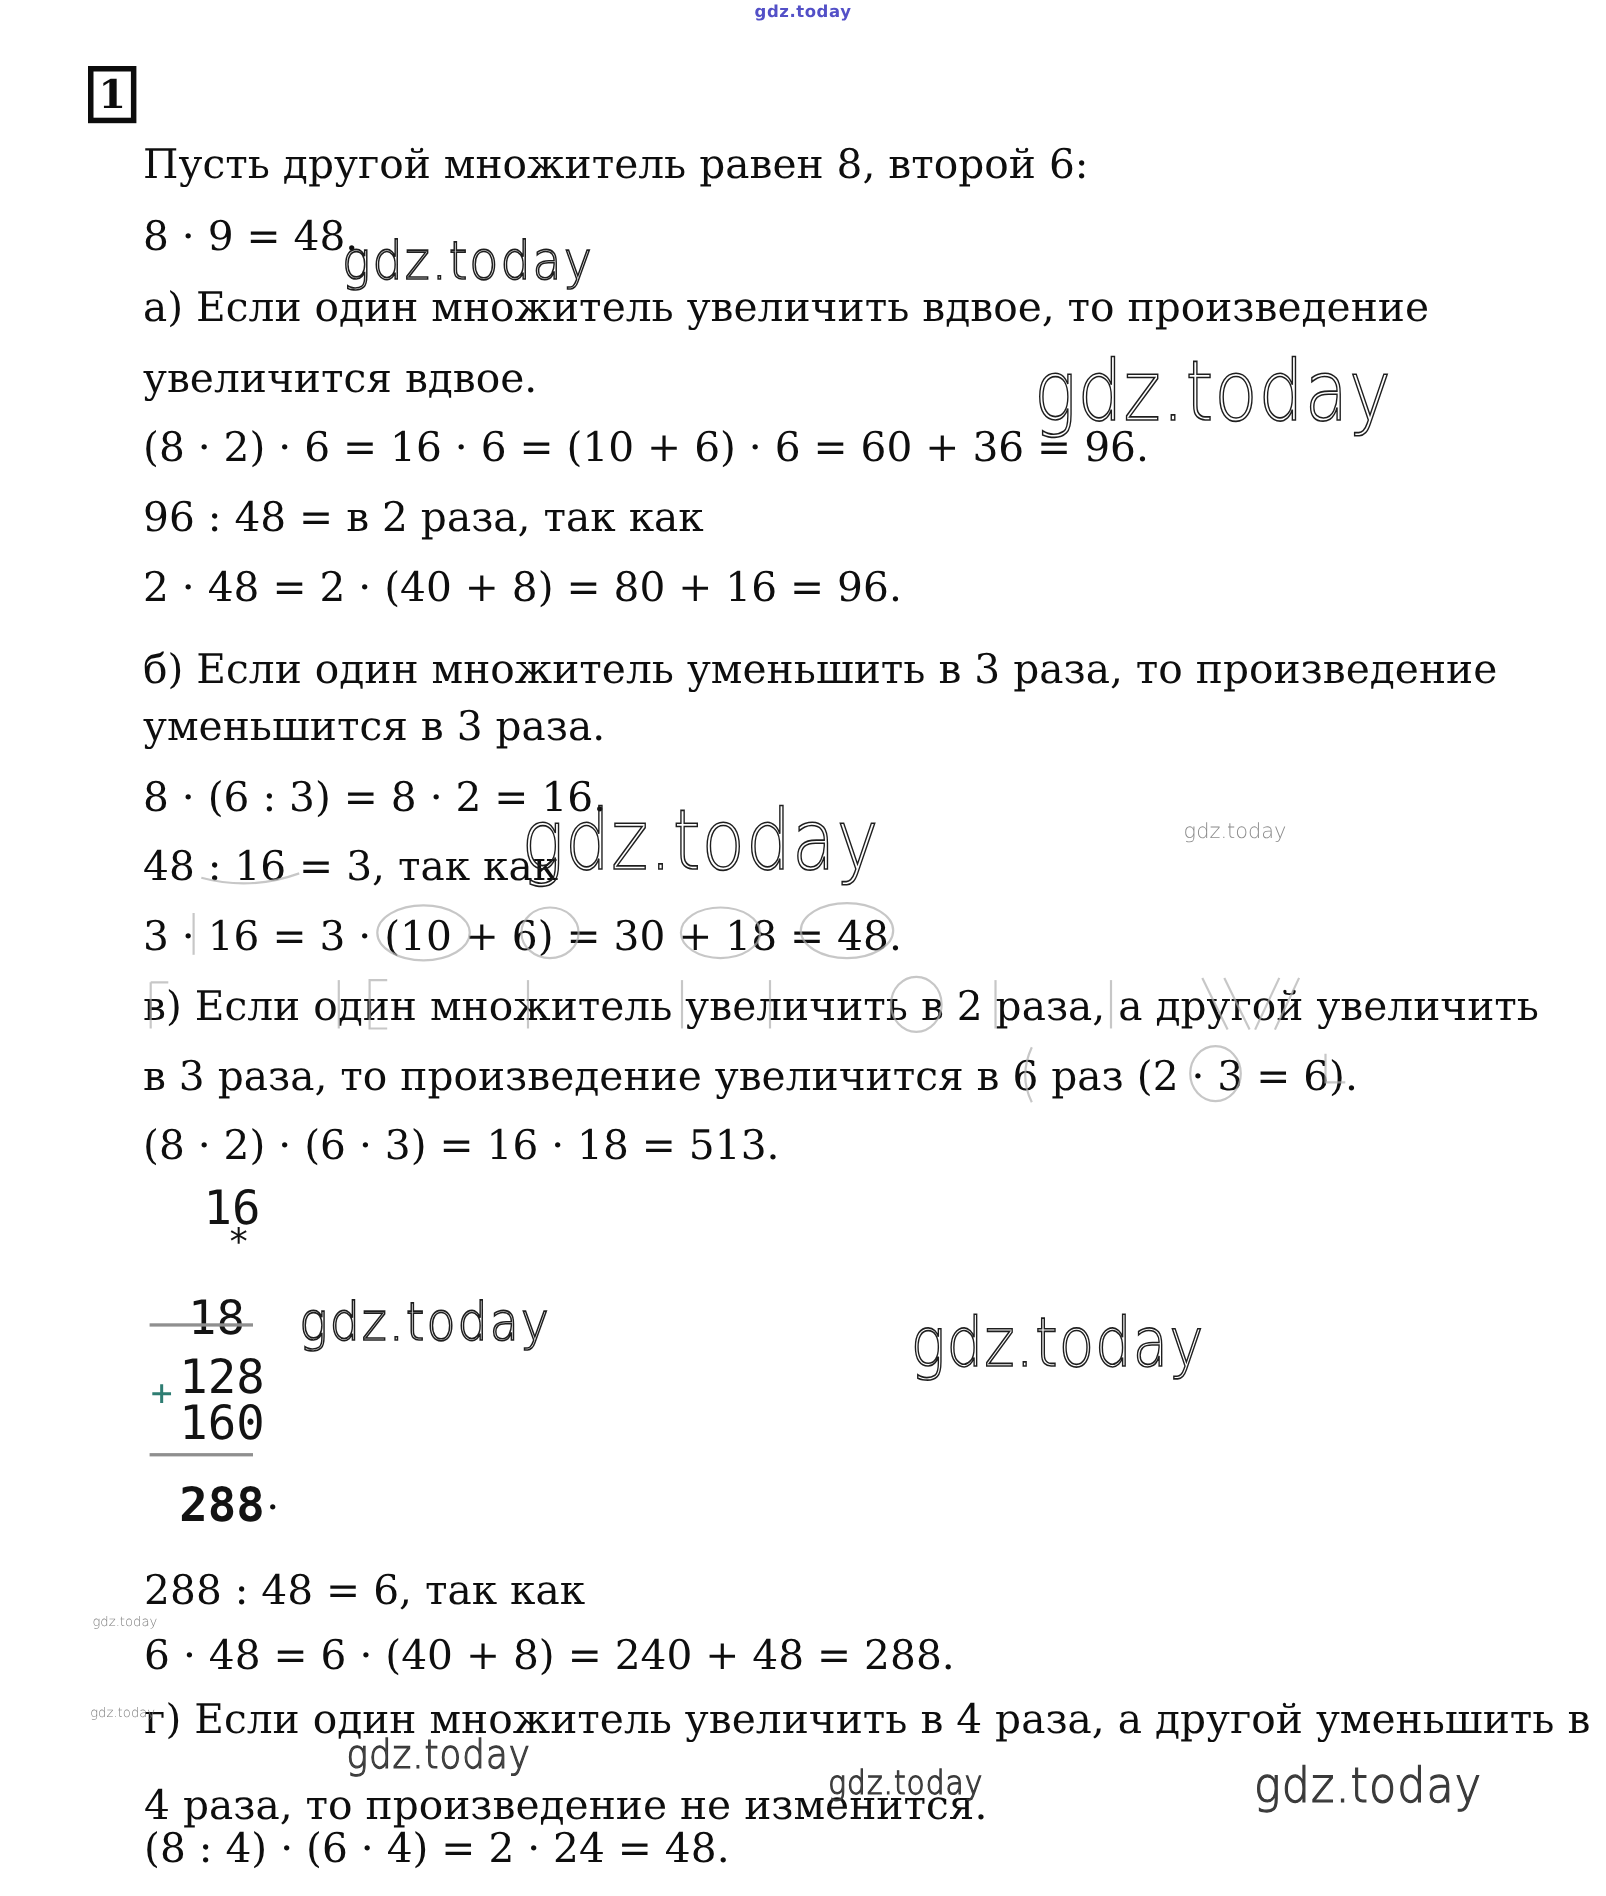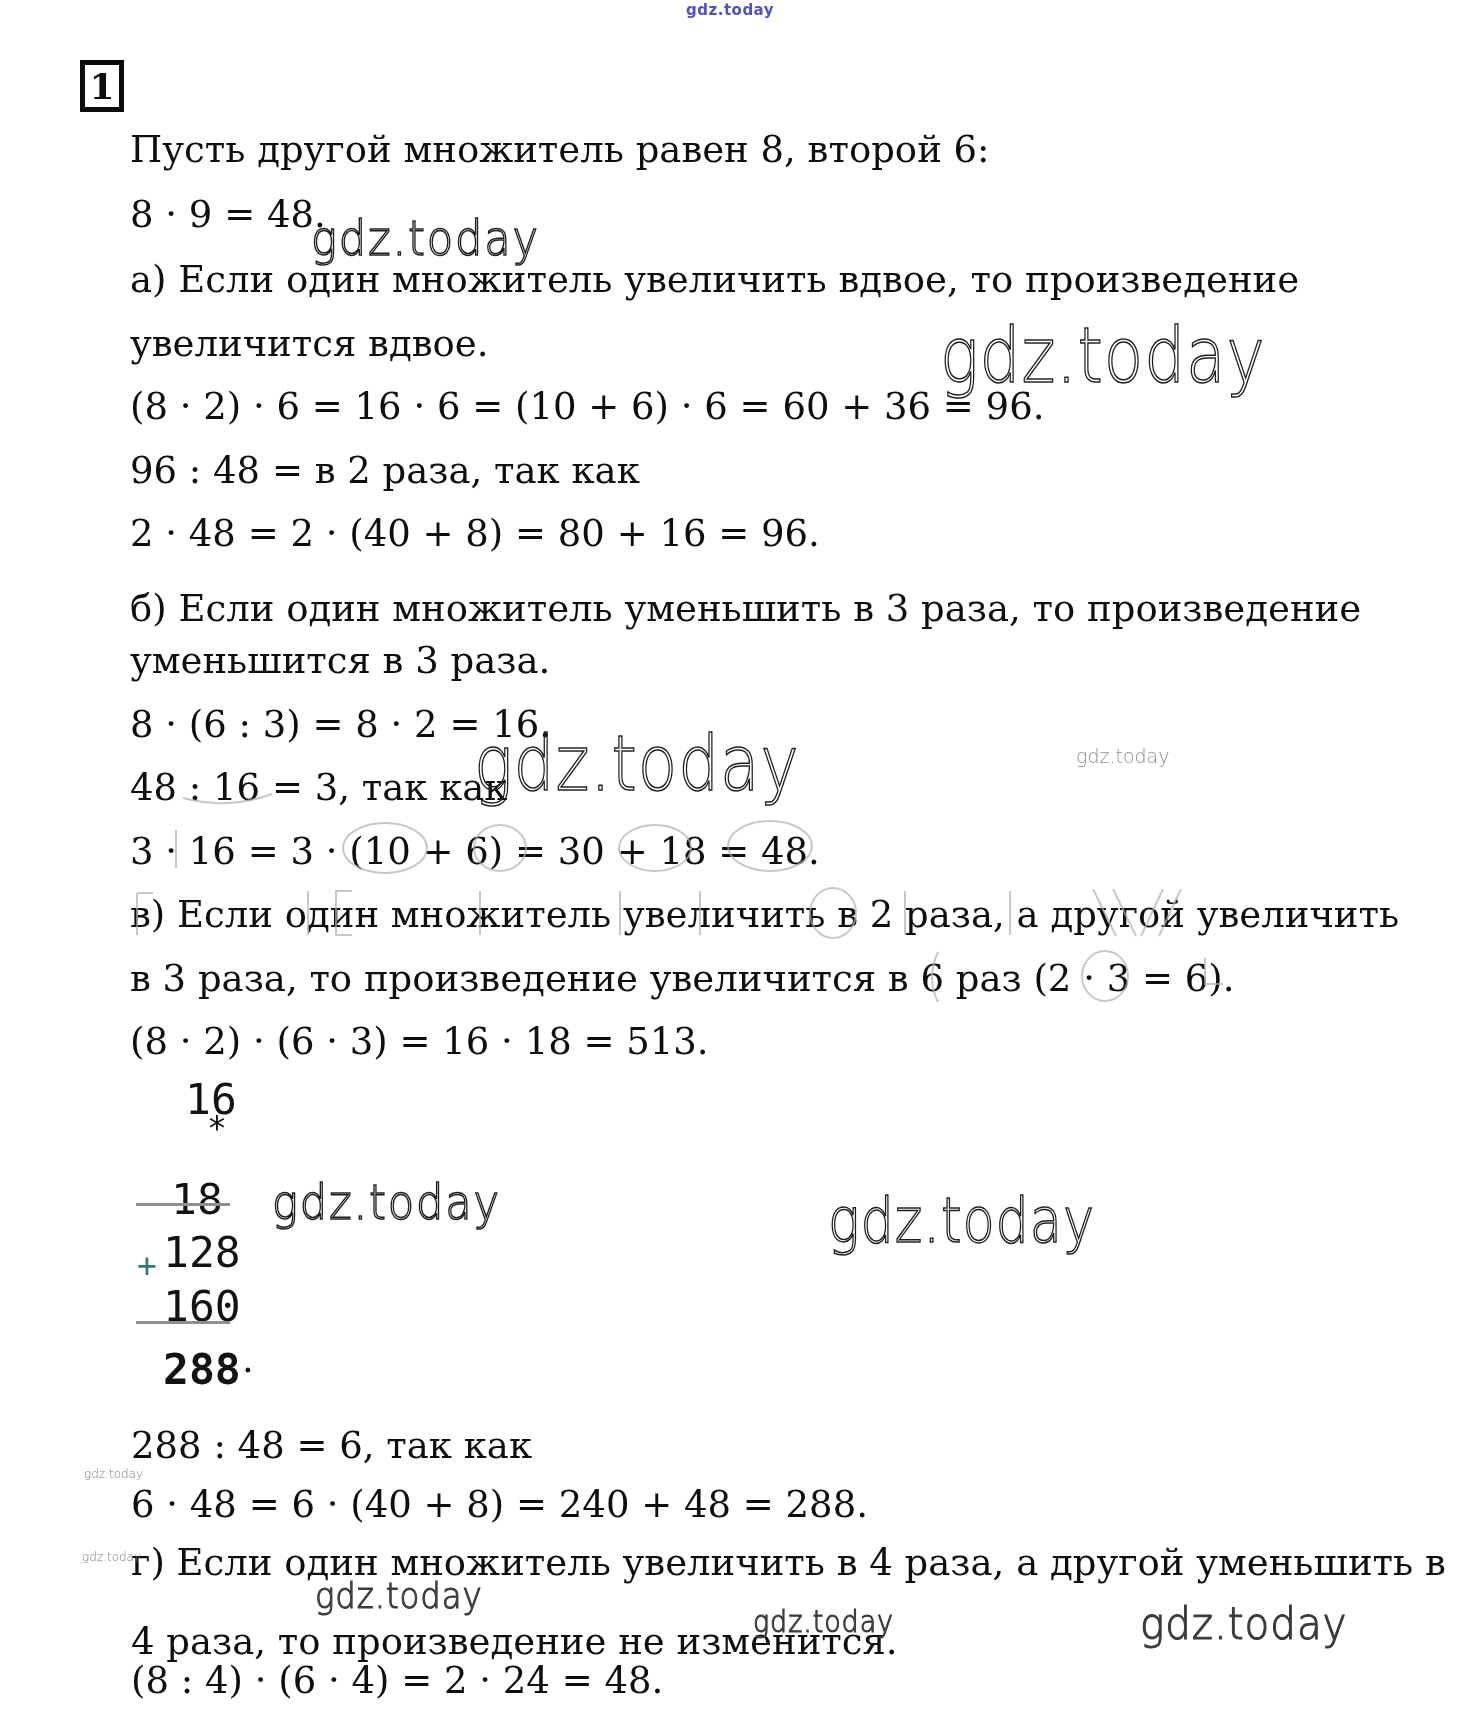--- a/index.html
+++ b/index.html
@@ -58,21 +58,21 @@
 <div class="line" style="left:131px;top:1541px;">г) Если один множитель увеличить в 4 раза, а другой уменьшить в</div>
 <div class="line" style="left:131px;top:1600px;margin-top:20px;">4 раза, то произведение не изменится.</div>
 <div class="line" style="left:131px;top:1659px;">(8 : 4) · (6 · 4) = 2 · 24 = 48.</div>
 
 <div class="mono" style="left:185px;top:1078px;">16</div>
 <div class="mono" style="left:207px;top:1112px;font-size:33px;">*</div>
 <div class="mono" style="left:171px;top:1154px;margin-top:24px;">18</div>
 <div class="mrule" style="top:1203px;"></div>
 <div class="mono" style="left:163px;top:1231px;">128</div>
 <div class="mono" style="left:137px;top:1249px;font-size:33px;color:#2e7d72;">+</div>
-<div class="mono" style="left:163px;top:1273px;margin-top:12px;">160</div>
+<div class="mono" style="left:163px;top:1273px;">160</div>
 <div class="mrule" style="top:1321px;"></div>
 <div class="mono" style="left:163px;top:1348px;font-weight:bold;">288</div>
 <div class="line" style="left:242px;top:1338px;">.</div>
 
 <div class="wm" style="left:686px;top:3px;font-size:15px;font-weight:600;color:#5350c7;letter-spacing:0.5px;">gdz.today</div>
 <div class="wm outline" style="left:311px;top:214px;font-size:48px;letter-spacing:2px;transform:scaleX(0.9);">gdz.today</div>
 <div class="wm outline" style="left:940px;top:318px;font-size:76px;letter-spacing:1px;transform:scaleX(0.85);">gdz.today</div>
 <div class="wm outline" style="left:474px;top:726px;font-size:76px;letter-spacing:1px;transform:scaleX(0.85);">gdz.today</div>
 <div class="wm" style="left:1076px;top:747px;font-size:19px;color:#8d8d8d;">gdz.today</div>
 <div class="wm outline" style="left:272px;top:1178px;font-size:48px;letter-spacing:2px;transform:scaleX(0.9);">gdz.today</div>

